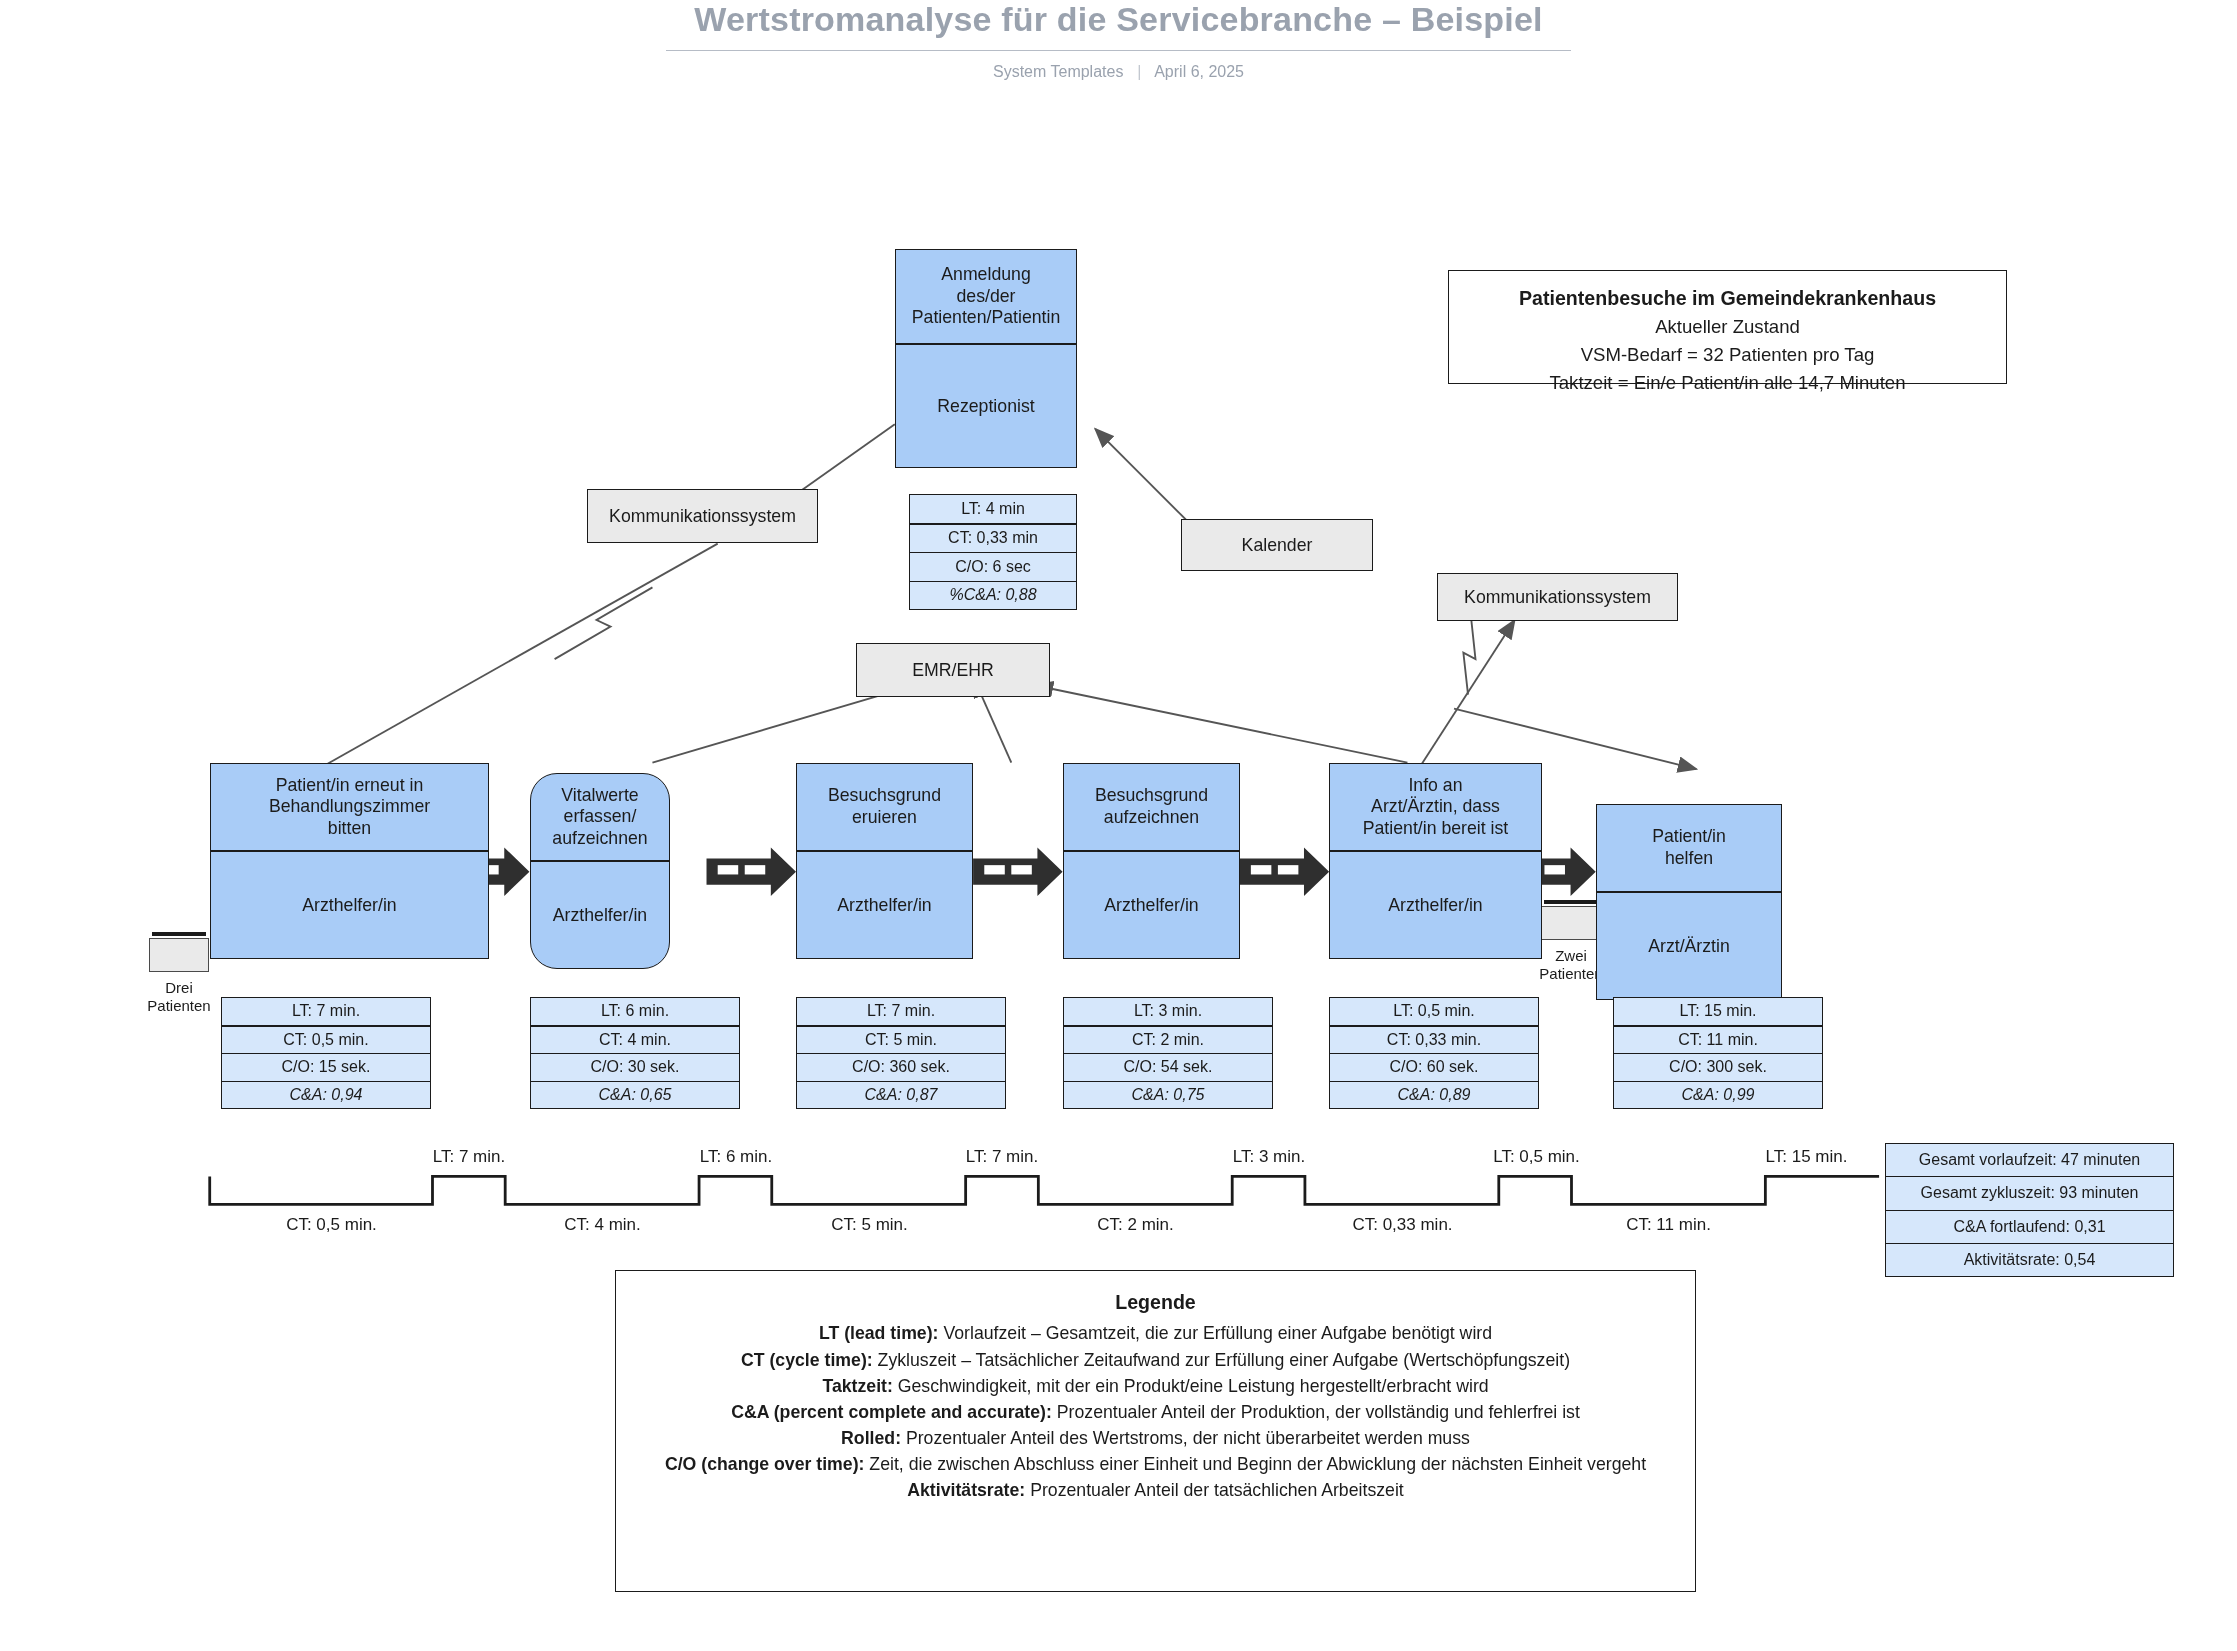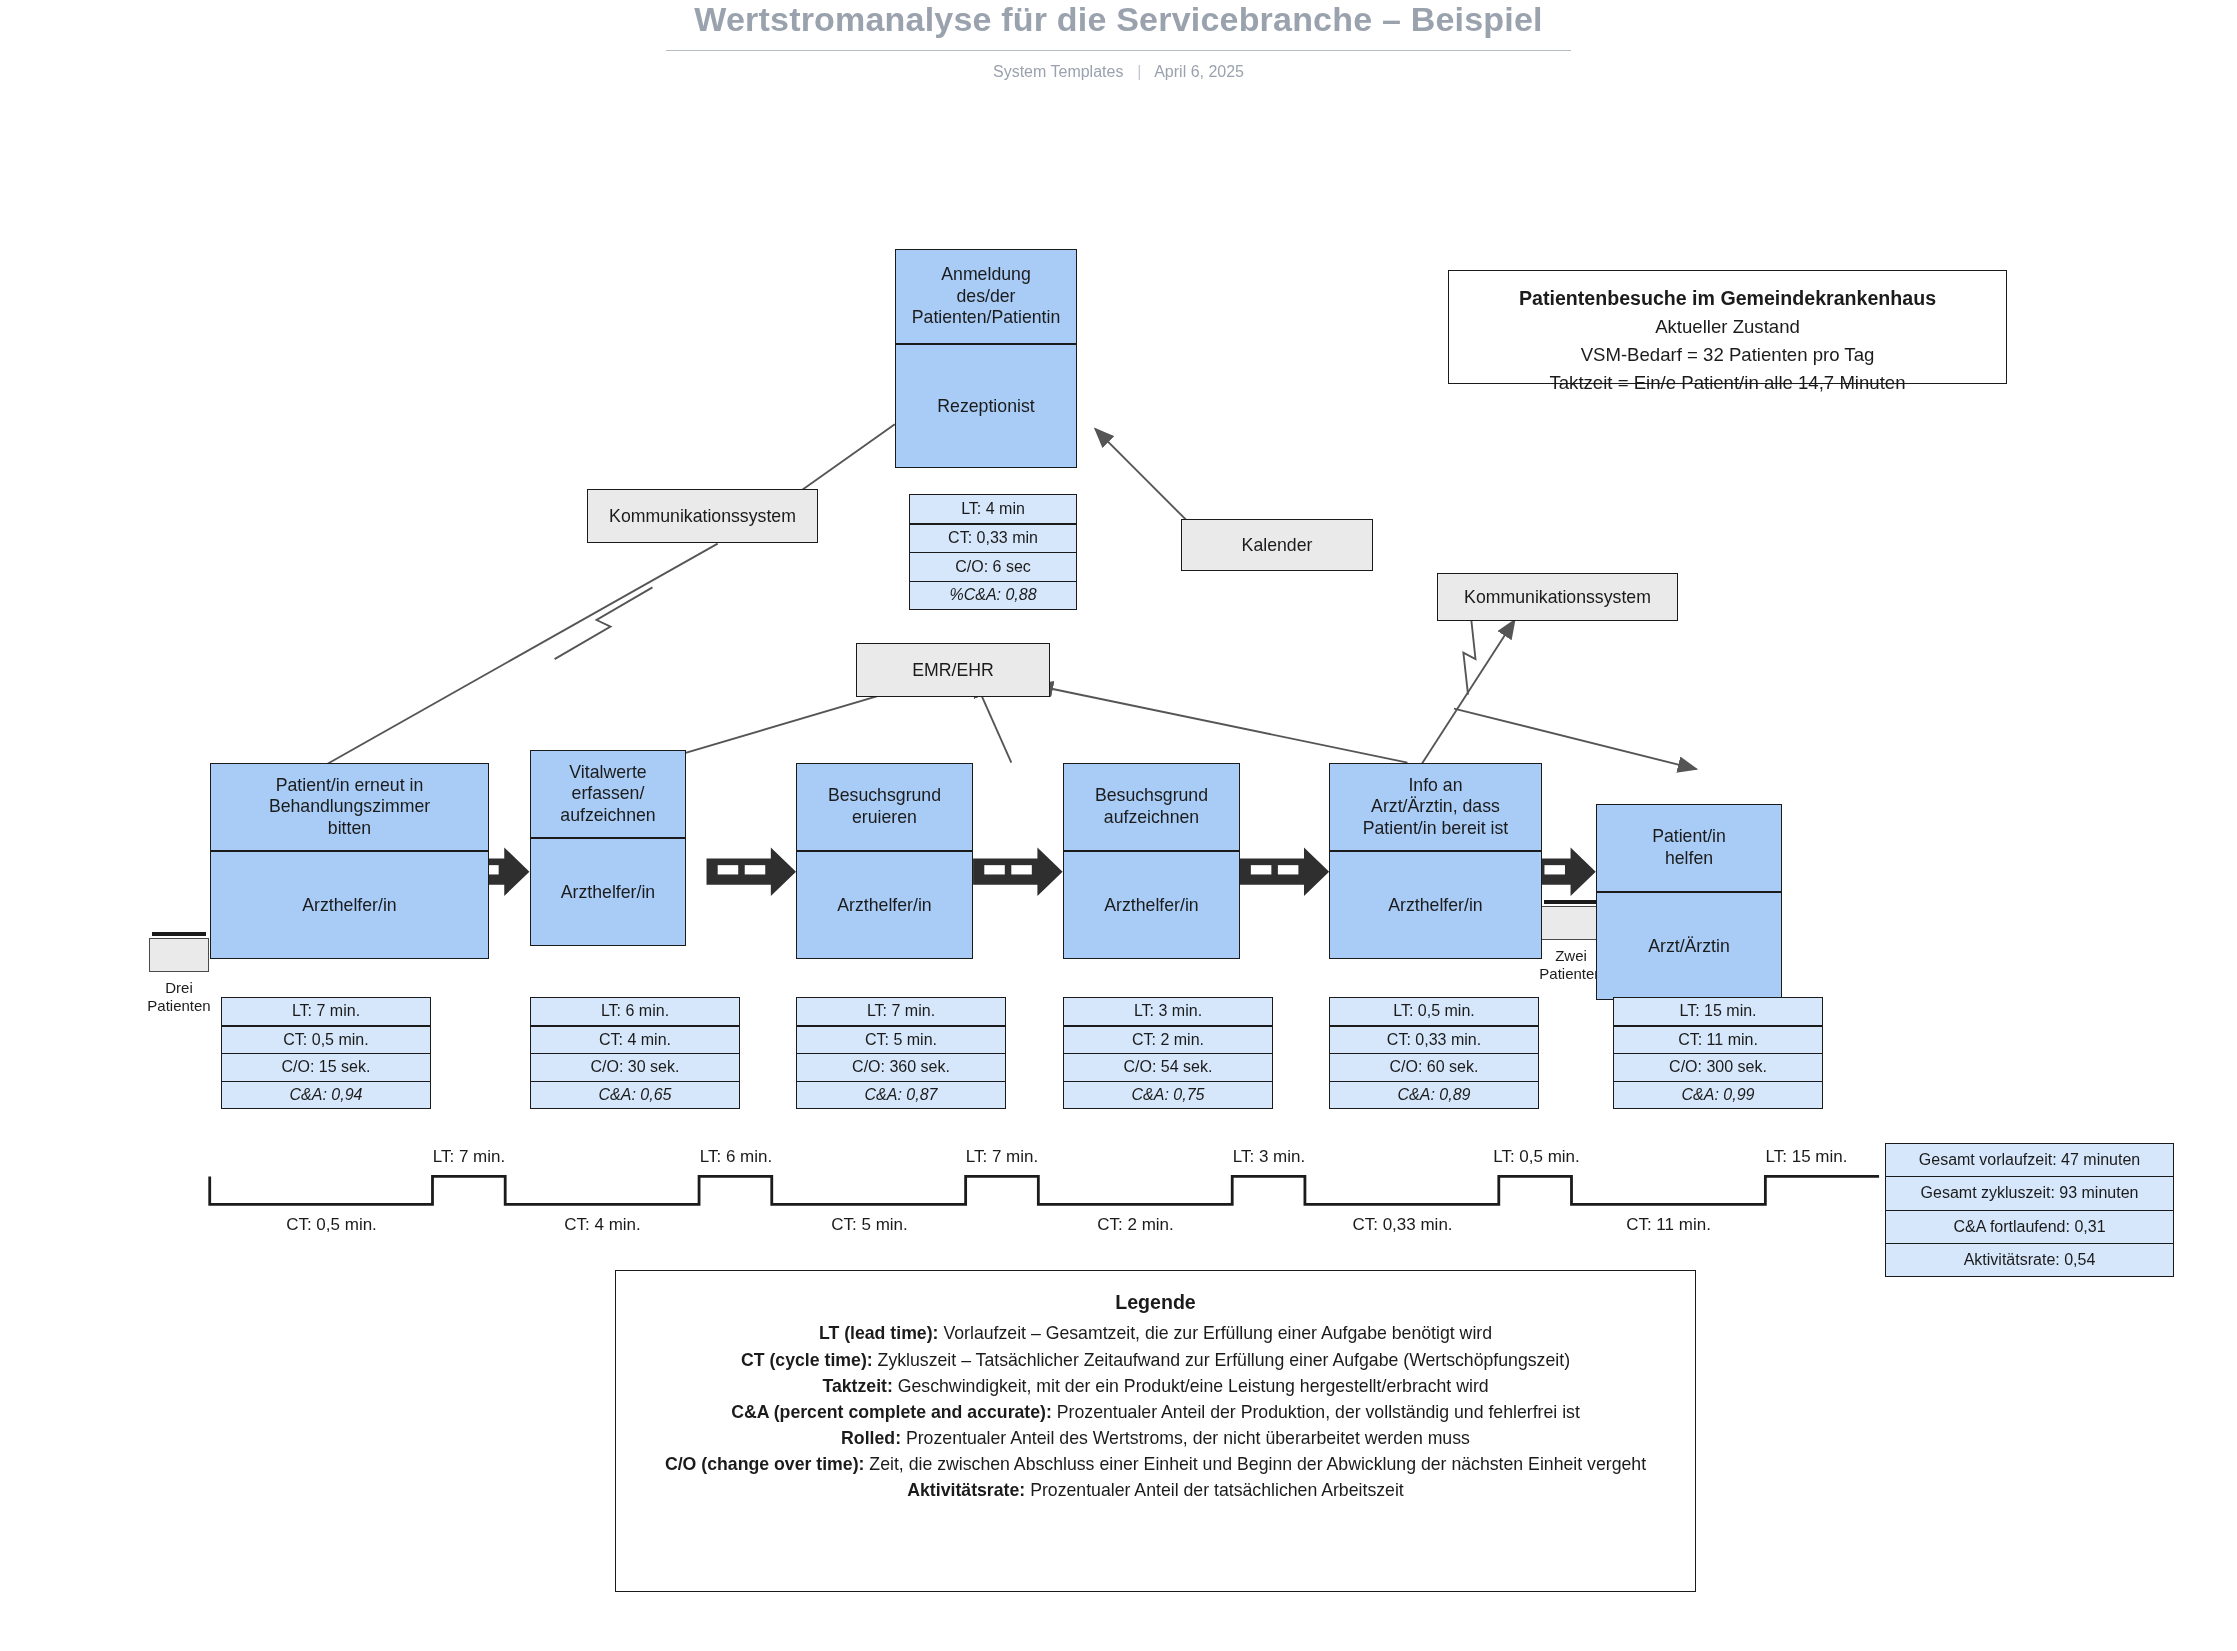--- a/index.html
+++ b/index.html
@@ -179,21 +179,21 @@
   <div class="ptitle" style="height:73px;">Patient/in erneut in<br>Behandlungszimmer<br>bitten</div>
   <div class="prole">Arzthelfer/in</div>
 </div>
 <div class="abs metrics" style="left:221px;top:997px;width:210px;height:112px;">
   <div class="mrow">LT: 7 min.</div>
   <div class="mrow">CT: 0,5 min.</div>
   <div class="mrow">C/O: 15 sek.</div>
   <div class="mrow">C&amp;A: 0,94</div>
 </div>
 
-<div class="abs proc" style="left:530px;top:750px;width:156px;height:196px;">
+<div class="abs proc" style="left:530px;top:773px;width:140px;height:196px;border-radius:27px;">
   <div class="ptitle" style="height:73px;">Vitalwerte<br>erfassen/<br>aufzeichnen</div>
   <div class="prole">Arzthelfer/in</div>
 </div>
 <div class="abs metrics" style="left:530px;top:997px;width:210px;height:112px;">
   <div class="mrow">LT: 6 min.</div>
   <div class="mrow">CT: 4 min.</div>
   <div class="mrow">C/O: 30 sek.</div>
   <div class="mrow">C&amp;A: 0,65</div>
 </div>
 

